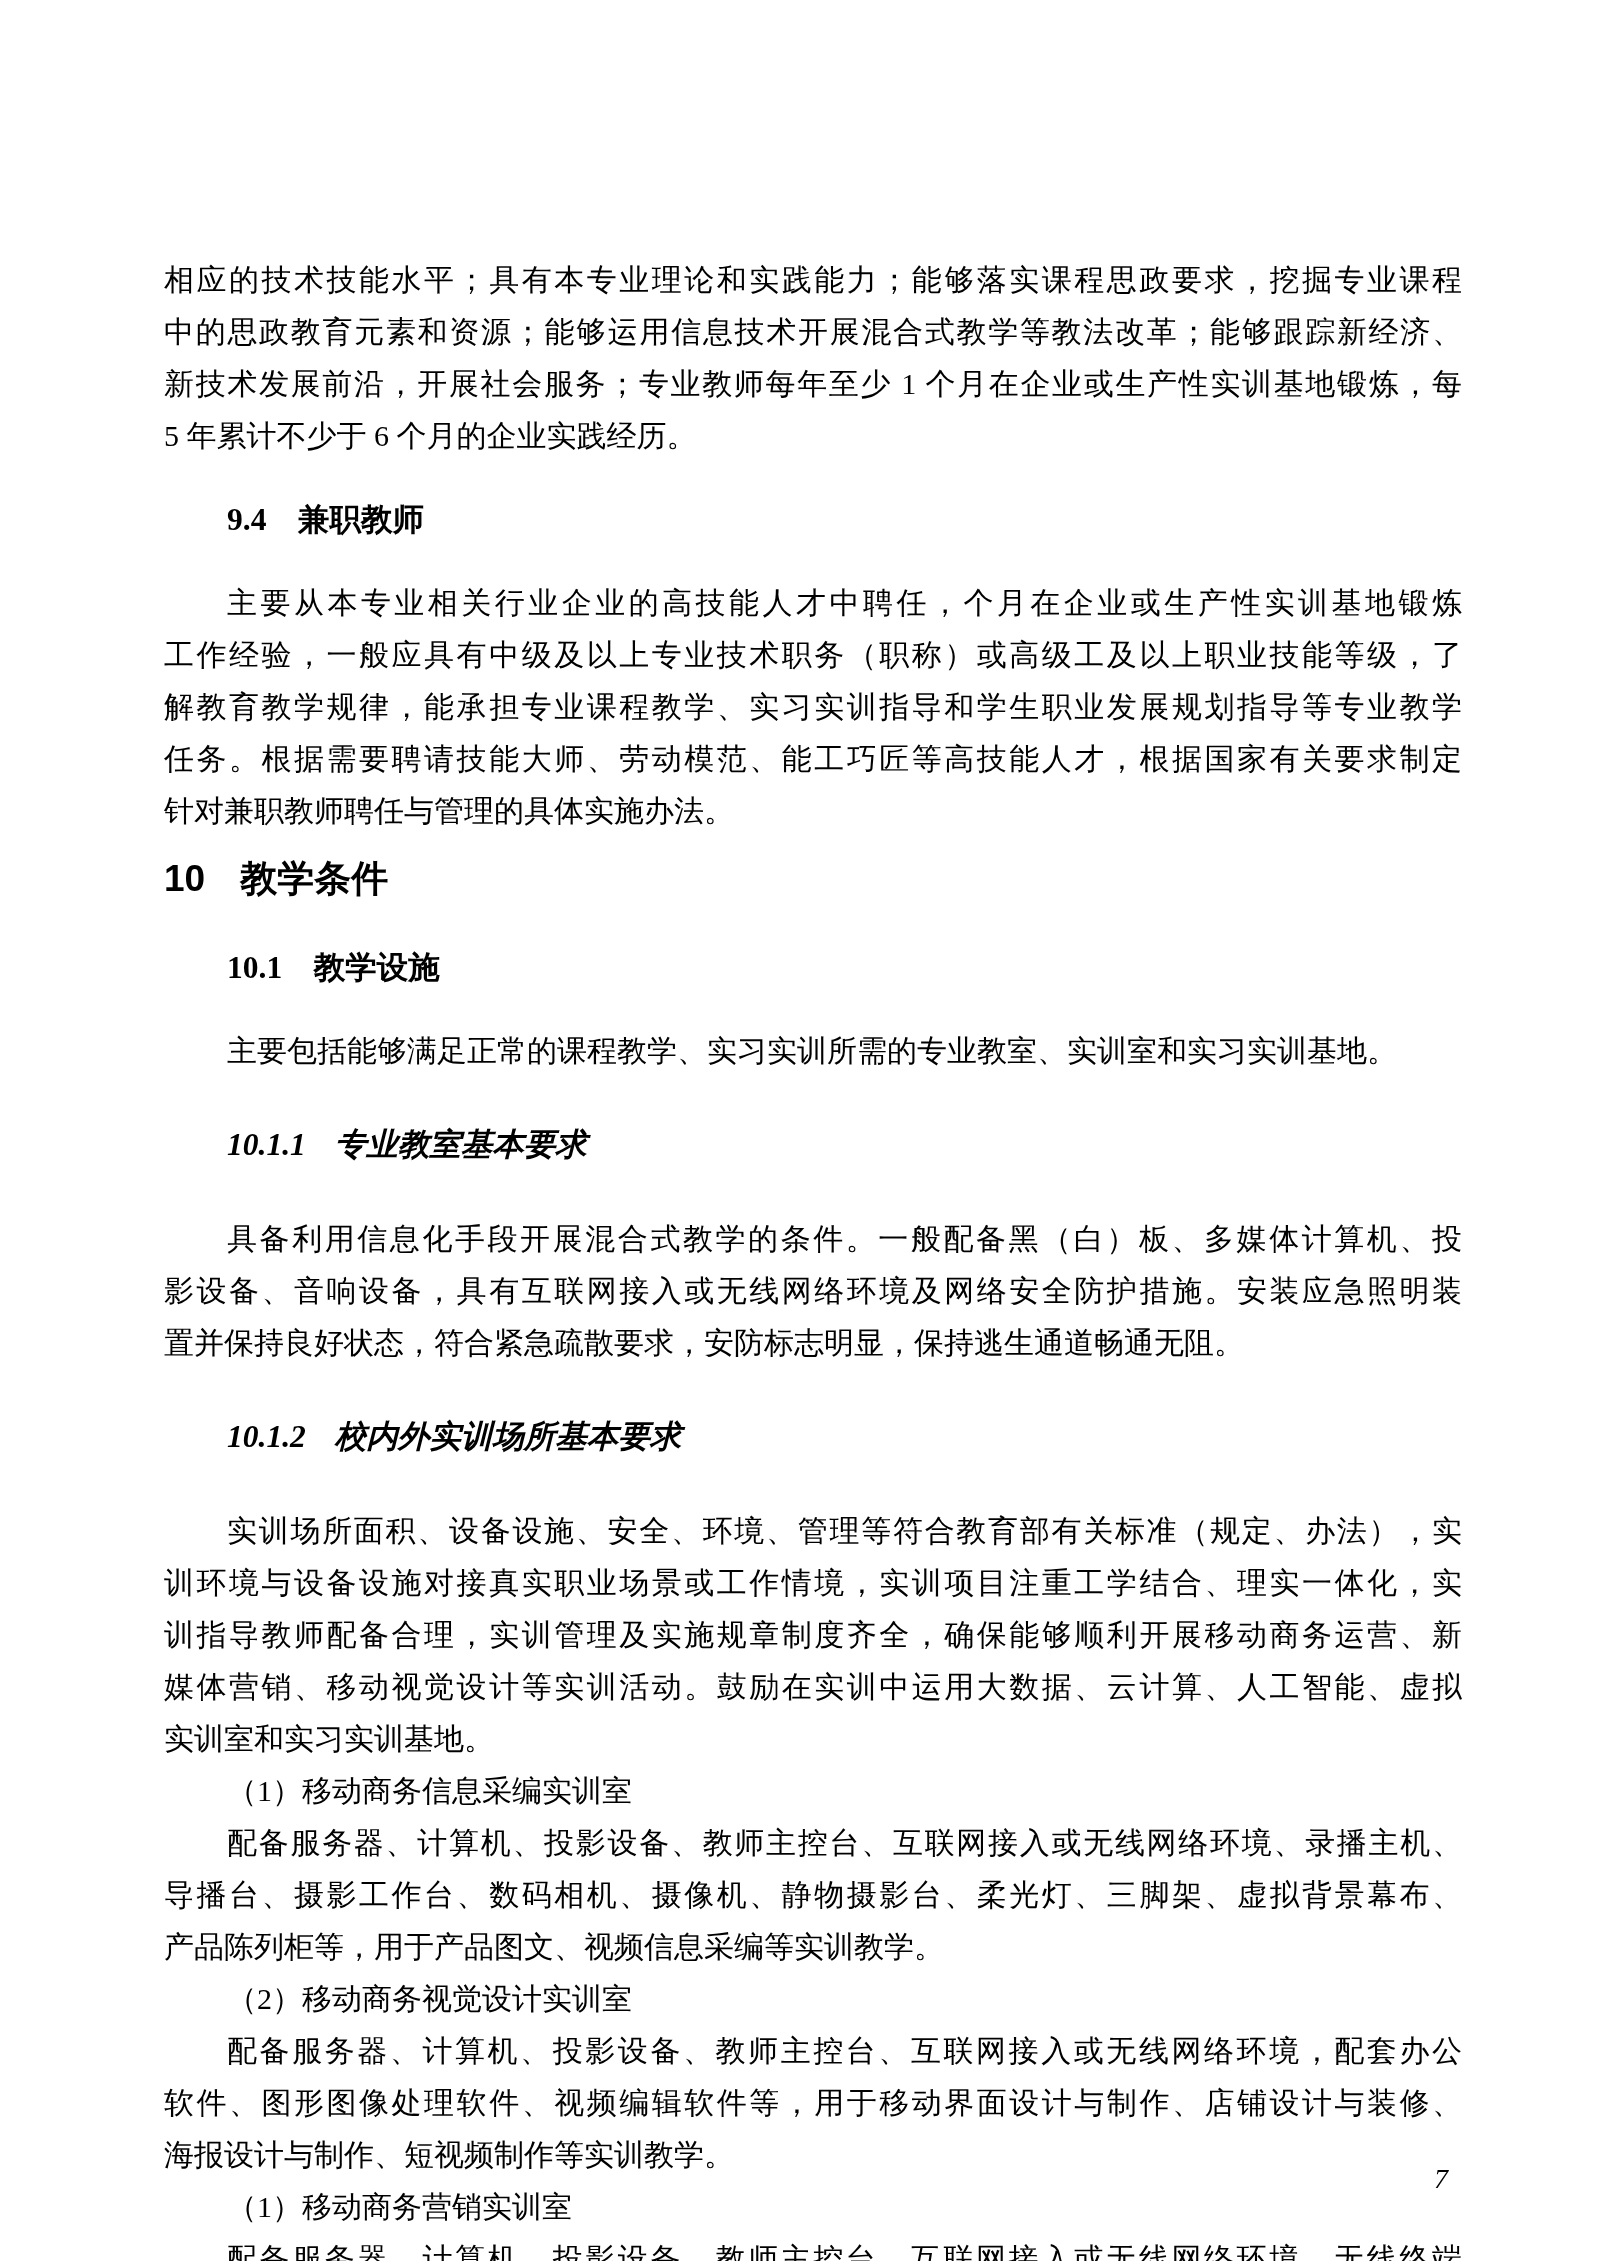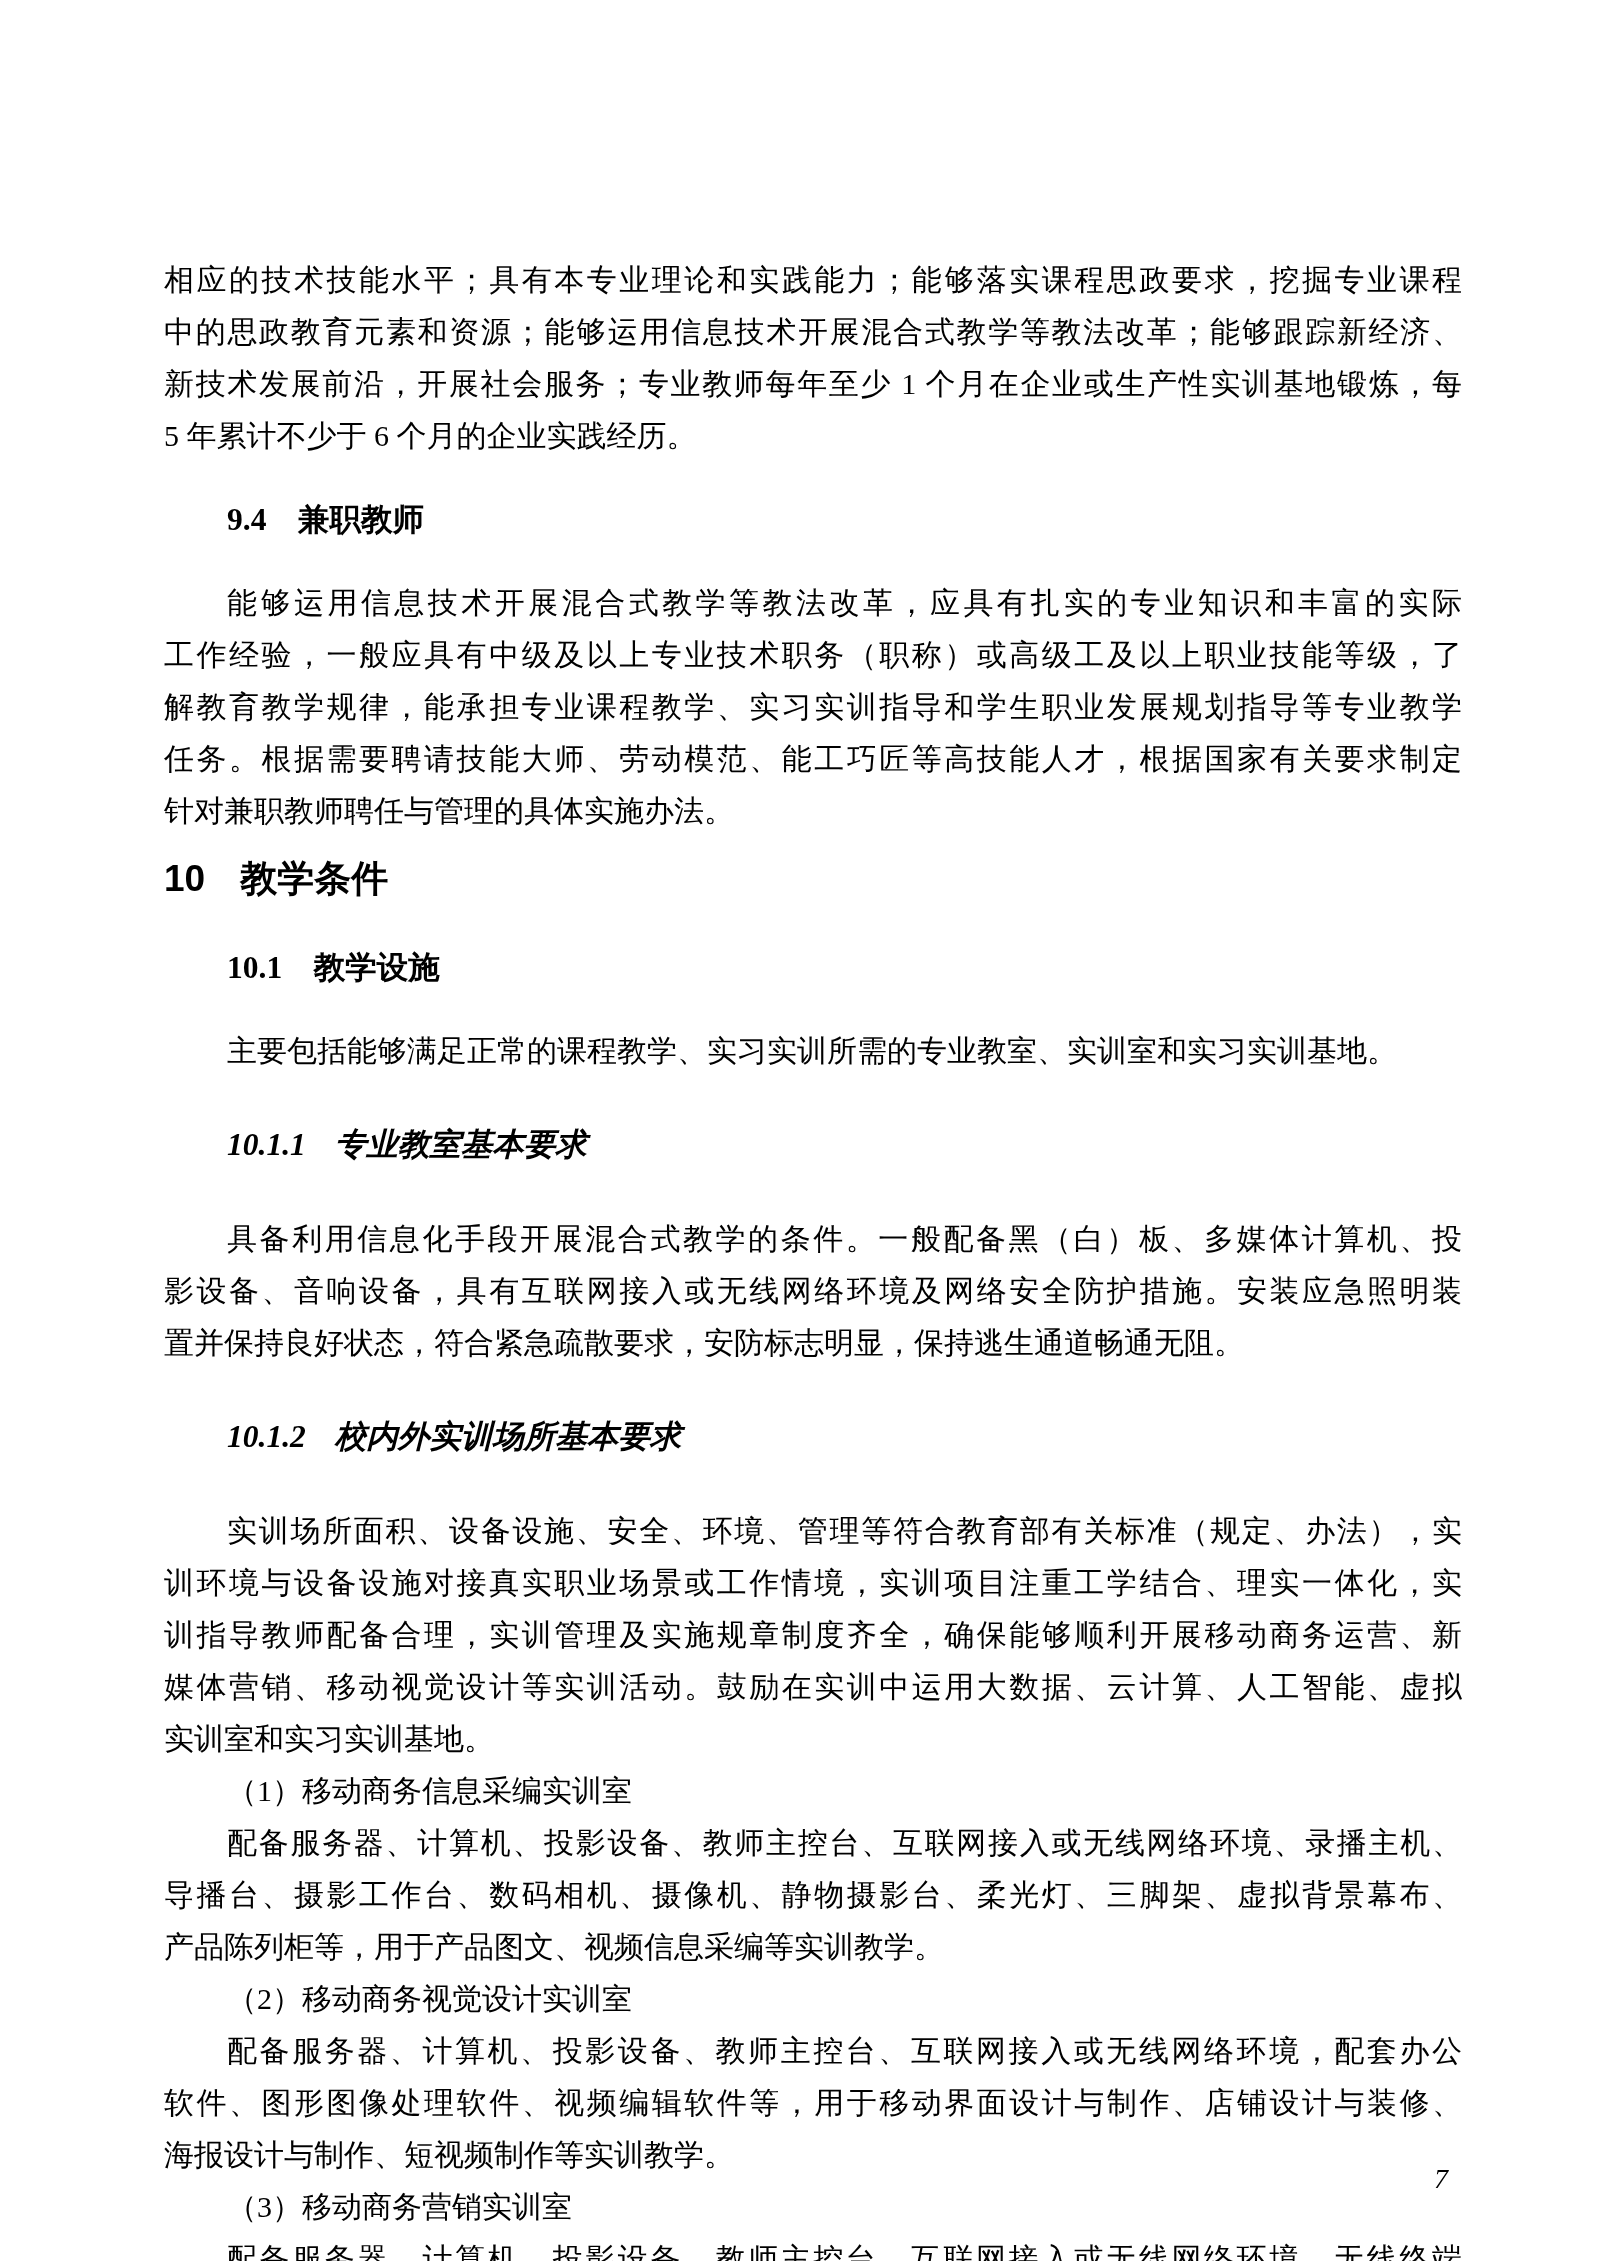--- a/index.html
+++ b/index.html
@@ -96,21 +96,21 @@
       <span class="ln">中的思政教育元素和资源；能够运用信息技术开展混合式教学等教法改革；能够跟踪新经济、</span>
       <span class="ln">新技术发展前沿，开展社会服务；专业教师每年至少 1 个月在企业或生产性实训基地锻炼，每</span>
       <span class="ln end">5 年累计不少于 6 个月的企业实践经历。</span>
     </p>
 
     <h3 class="h3">
       <span class="hnum">9.4</span><span>兼职教师</span>
     </h3>
 
     <p>
-      <span class="ln ind">能够运用信息技术开展混合式教学等教法改革，应具有扎实的专业知识和丰富的实际</span>
+      <span class="ln ind">主要从本专业相关行业企业的高技能人才中聘任，个月在企业或生产性实训基地锻炼</span>
       <span class="ln">工作经验，一般应具有中级及以上专业技术职务（职称）或高级工及以上职业技能等级，了</span>
       <span class="ln">解教育教学规律，能承担专业课程教学、实习实训指导和学生职业发展规划指导等专业教学</span>
       <span class="ln">任务。根据需要聘请技能大师、劳动模范、能工巧匠等高技能人才，根据国家有关要求制定</span>
       <span class="ln end">针对兼职教师聘任与管理的具体实施办法。</span>
     </p>
 
     <h2 class="h2">
       <span class="hnum">10</span><span>教学条件</span>
     </h2>
 
@@ -156,21 +156,21 @@
     <p>
       <span class="ln ind end">（2）移动商务视觉设计实训室</span>
     </p>
     <p>
       <span class="ln ind">配备服务器、计算机、投影设备、教师主控台、互联网接入或无线网络环境，配套办公</span>
       <span class="ln">软件、图形图像处理软件、视频编辑软件等，用于移动界面设计与制作、店铺设计与装修、</span>
       <span class="ln end">海报设计与制作、短视频制作等实训教学。</span>
     </p>
 
     <p>
-      <span class="ln ind end">（3）移动商务营销实训室</span>
+      <span class="ln ind end">（1）移动商务营销实训室</span>
     </p>
     <p>
       <span class="ln ind">配备服务器、计算机、投影设备、教师主控台、互联网接入或无线网络环境、无线终端</span>
 
     </p>
 
   </main>
 
   <div class="page-num">7</div>
 </div>

